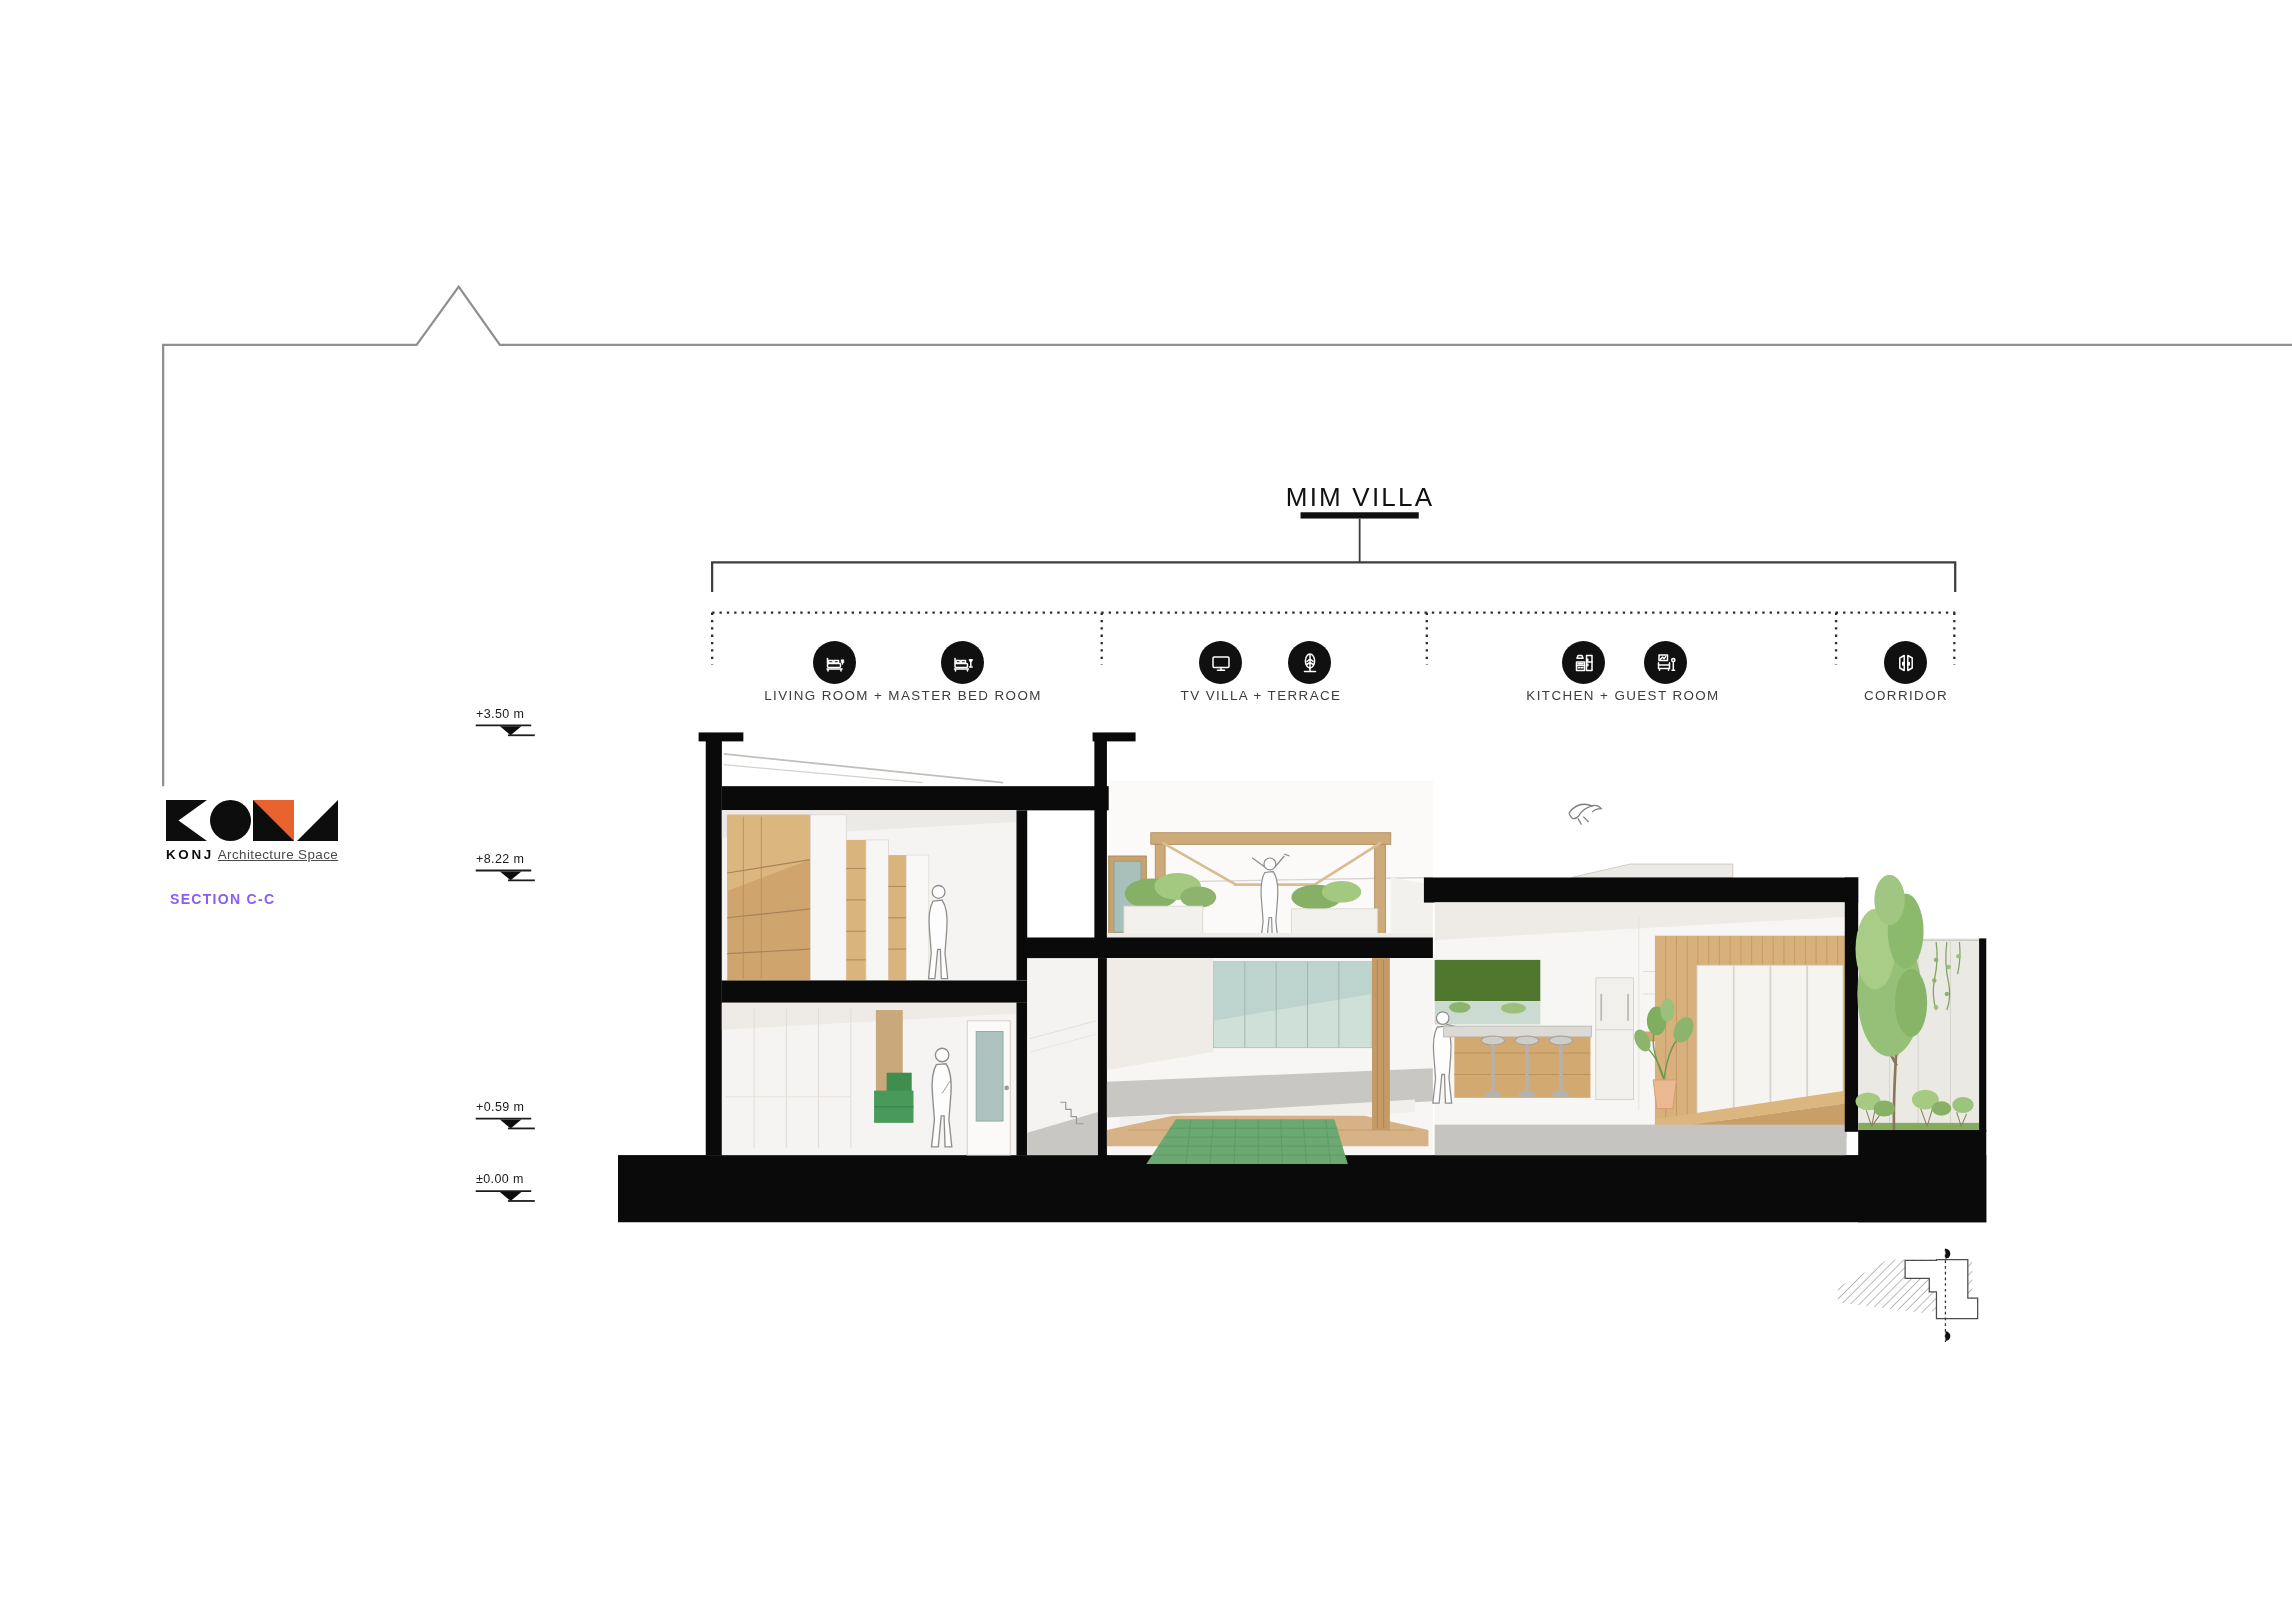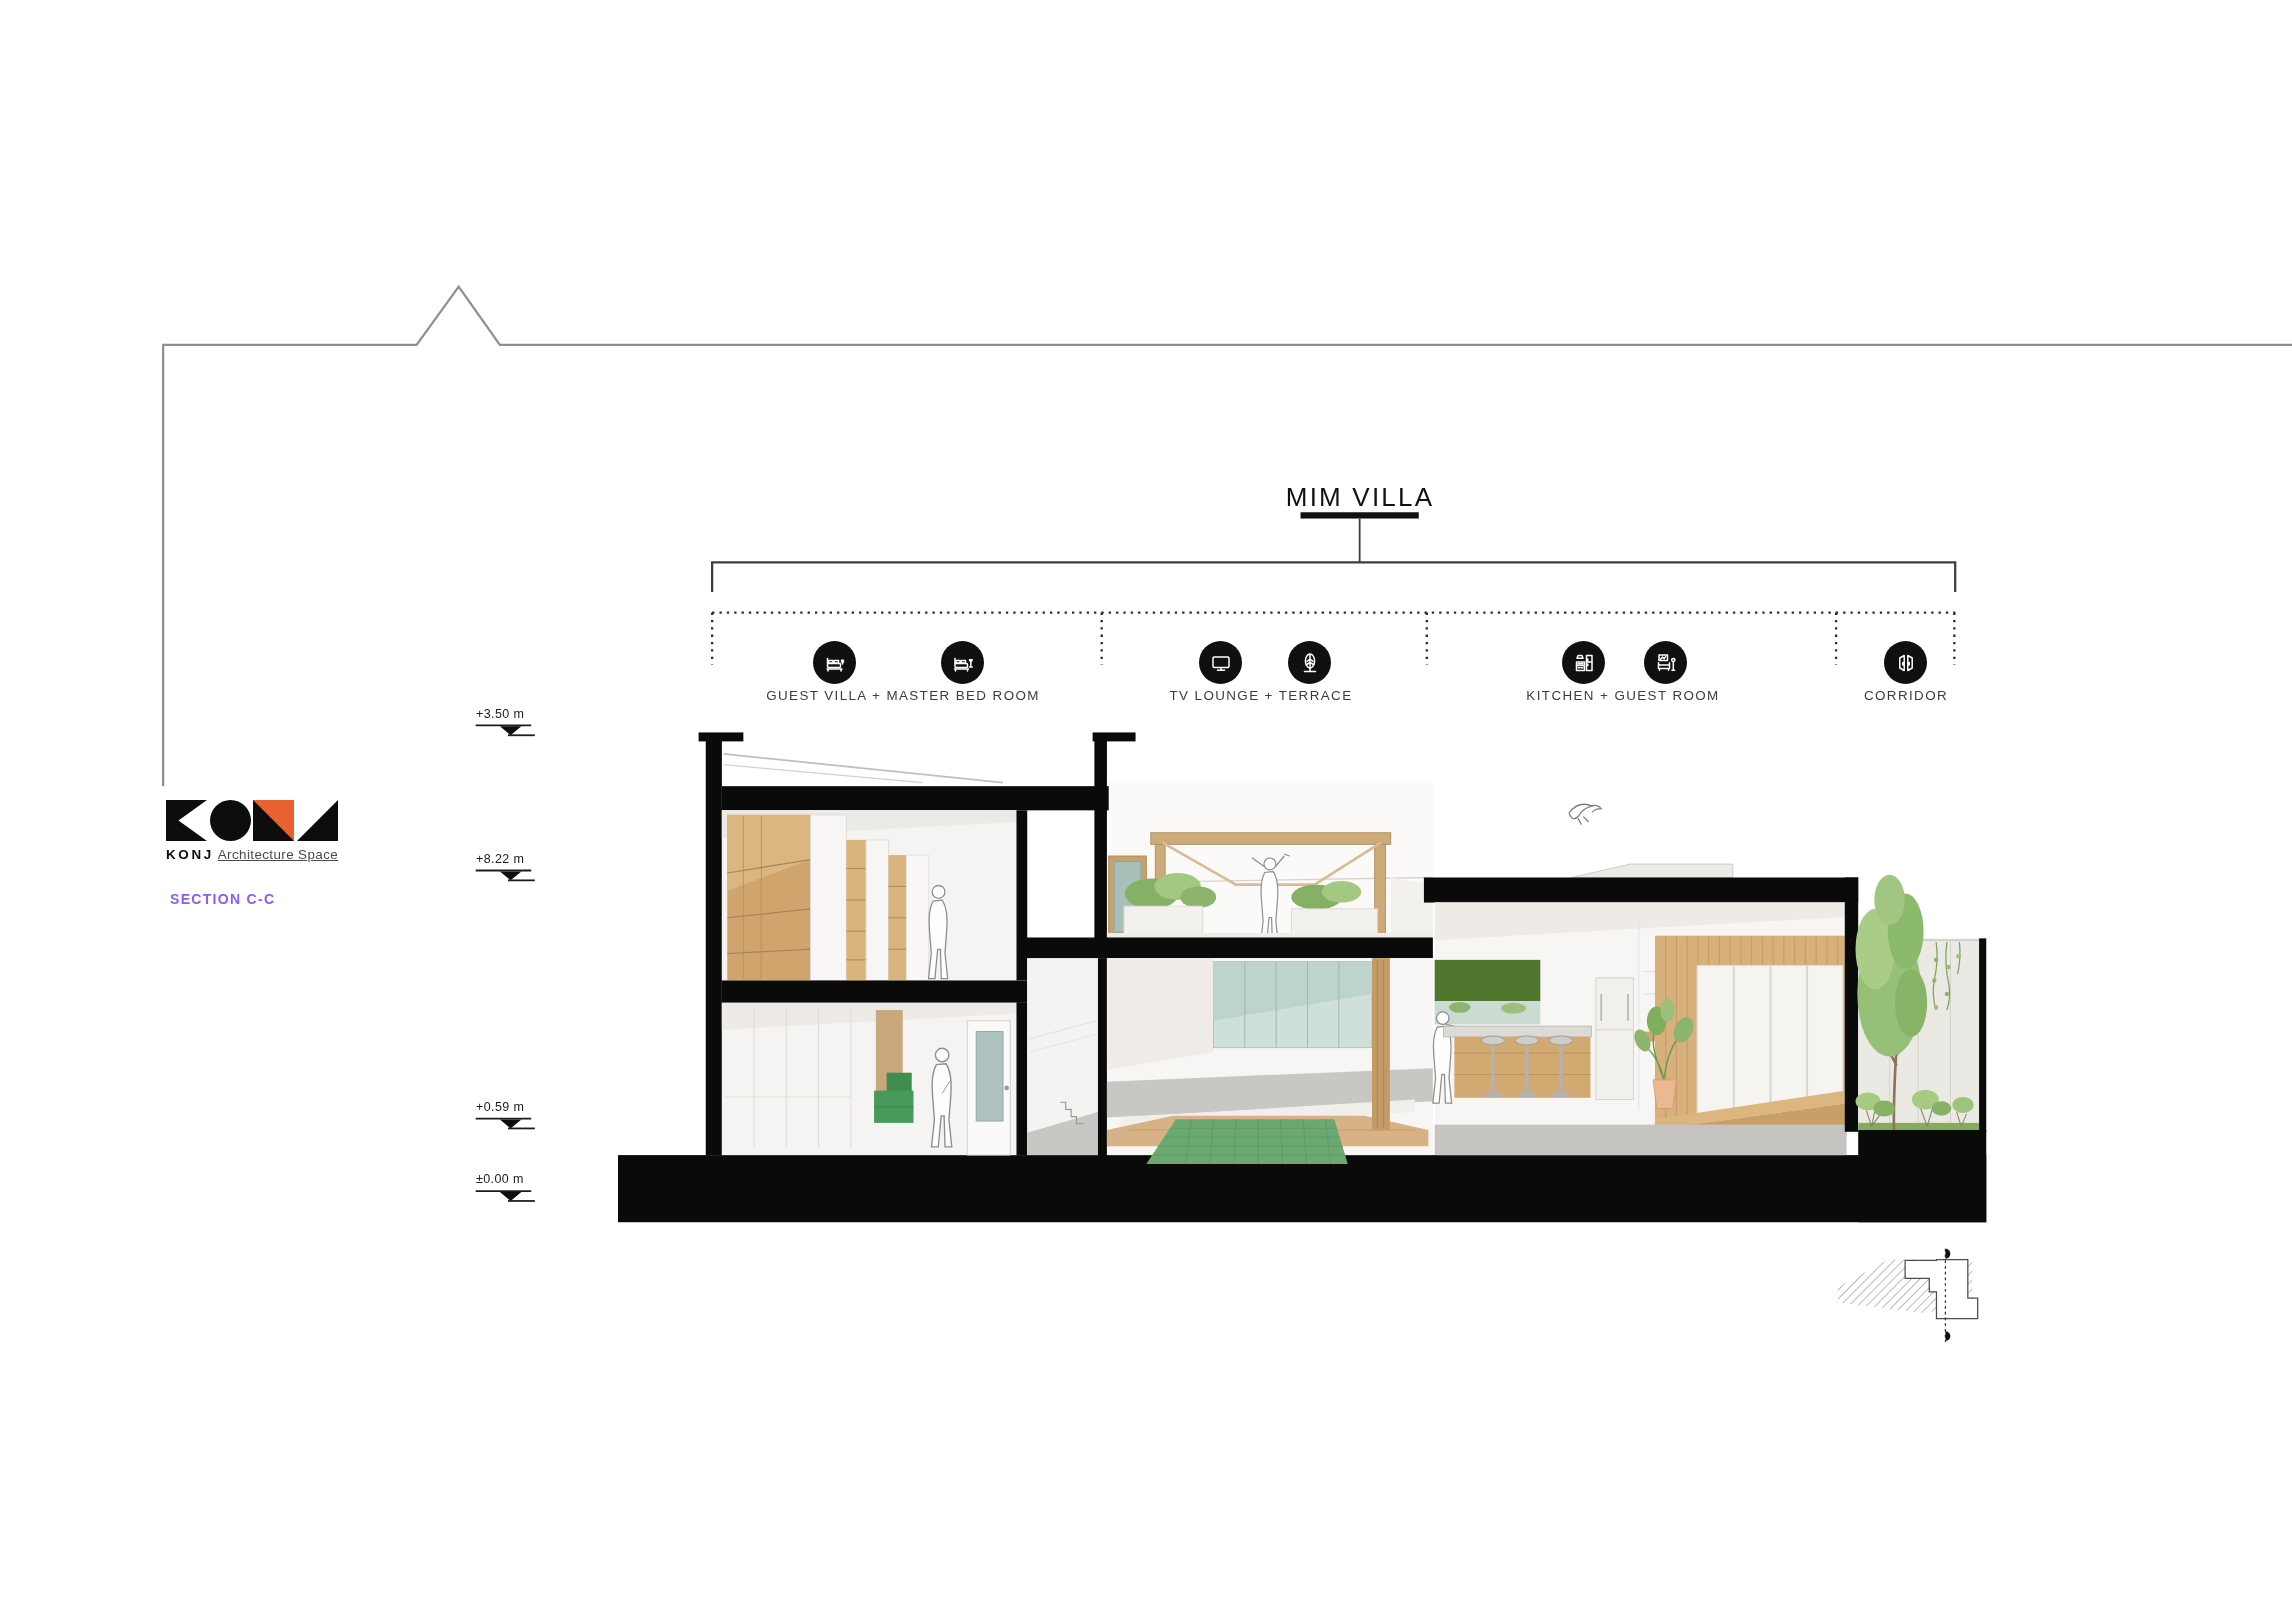--- a/index.html
+++ b/index.html
@@ -119,22 +119,22 @@
         <circle cx="19.3" cy="9" r="1.6"></circle>
     </svg>
   </div>
   <div class="abs icon-circle" style="left:1884px;top:641px">
     <svg width="24" height="24" viewBox="0 0 24 24">
       <path d="M10.2 4.5 L5.8 7 v10 l4.4 2.5 z M8.8 11.5 v2.5"></path>
       <path d="M13.8 4.5 L18.2 7 v10 l-4.4 2.5 z M15.2 11.5 v2.5"></path>
     </svg>
   </div>
 
-  <div class="abs ctr zone-label" style="left:903px;top:688px">GUEST VILLA + MASTER BED ROOM</div>
-  <div class="abs ctr zone-label" style="left:1261px;top:688px">TV LOUNGE + TERRACE</div>
+  <div class="abs ctr zone-label" style="left:903px;top:688px">LIVING ROOM + MASTER BED ROOM</div>
+  <div class="abs ctr zone-label" style="left:1261px;top:688px">TV VILLA + TERRACE</div>
   <div class="abs ctr zone-label" style="left:1623px;top:688px">KITCHEN + GUEST ROOM</div>
   <div class="abs ctr zone-label" style="left:1906px;top:688px">CORRIDOR</div>
 
   <div class="abs level-label" style="left:476px;top:707px">+3.50 m</div>
   <div class="abs level-label" style="left:476px;top:852px">+8.22 m</div>
   <div class="abs level-label" style="left:476px;top:1100px">+0.59 m</div>
   <div class="abs level-label" style="left:476px;top:1172px">±0.00 m</div>
 
   <div class="abs" style="left:166px;top:800px">
     <div id="logo-row">

